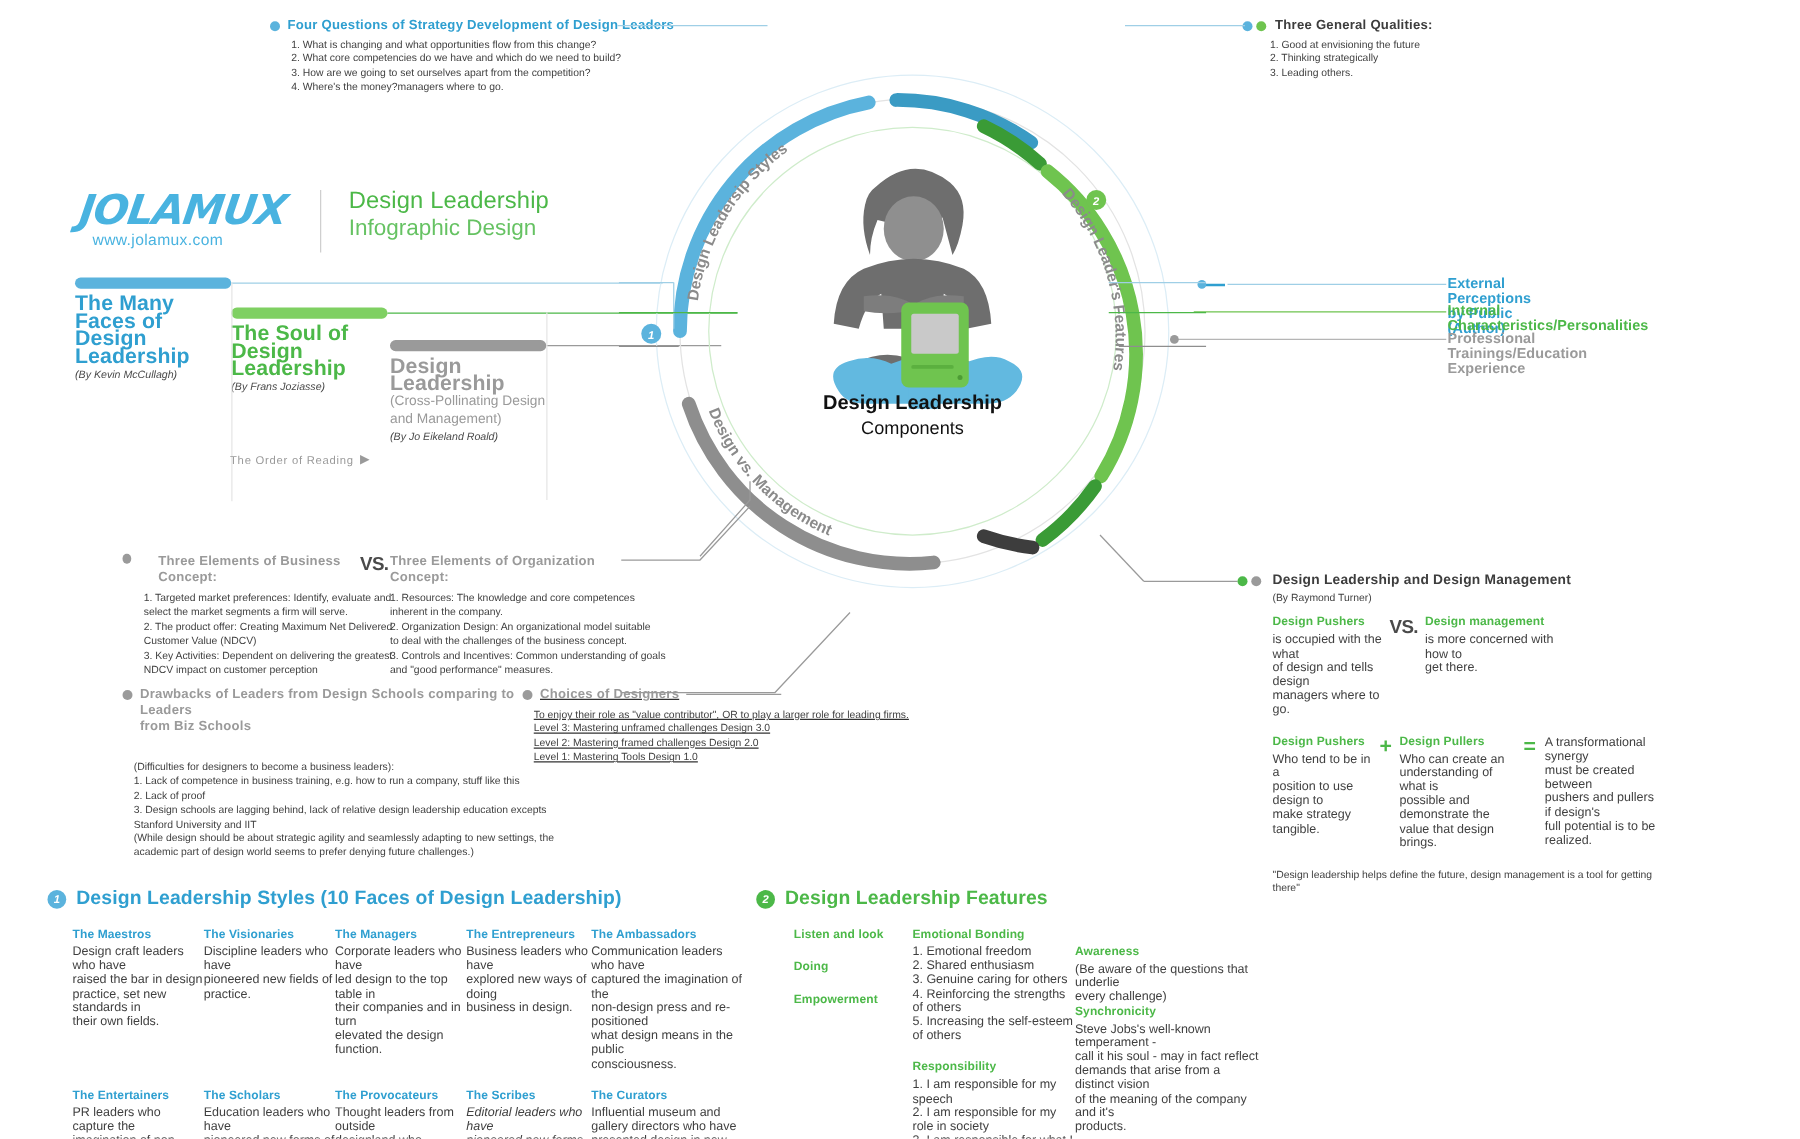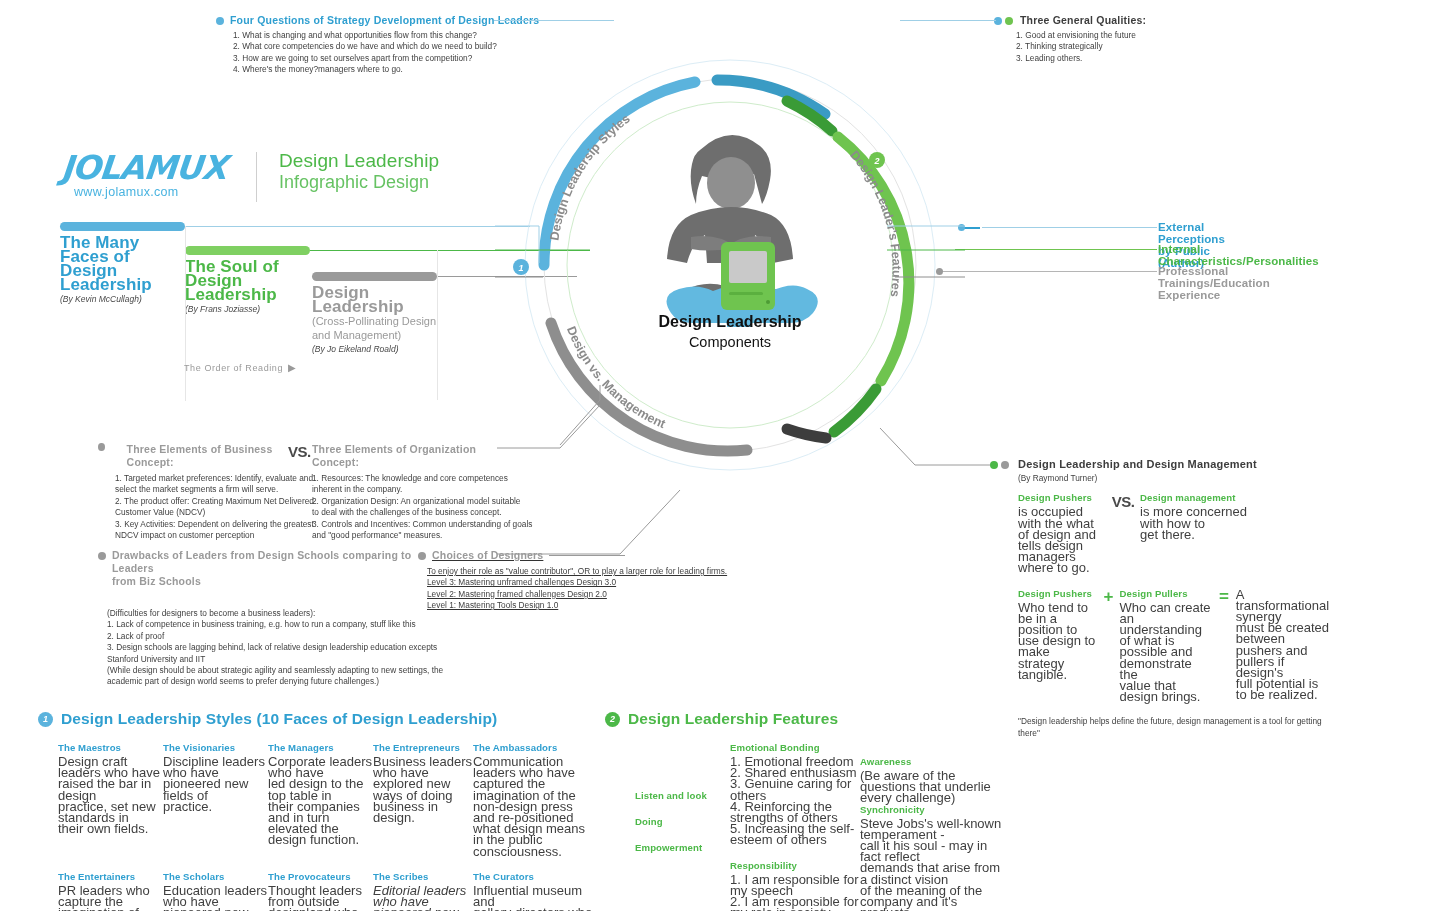--- a/index.html
+++ b/index.html
@@ -44,21 +44,21 @@
   .legend-dash{display:inline-block;width:20px;height:2px;vertical-align:middle;margin-right:8px;}
 
   
   .sect-badge{
     width:15px;height:15px;border-radius:50%;display:inline-flex;
     align-items:center;justify-content:center;color:#fff;font-size:9px;
     font-style:italic;font-weight:bold;
   }
   .sect-head{font-size:15.5px;font-weight:bold;letter-spacing:.1px;}
   .card-h{font-size:9.6px;font-weight:bold;line-height:12px;letter-spacing:.1px;}
-  .card-b{font-size:13px;line-height:11.2px;color:#3f3f3f;margin-top:2px;}
+  .card-b{font-size:10px;line-height:11.2px;color:#3f3f3f;margin-top:2px;}
 
   
   .vs{font-size:15px;font-weight:bold;color:#4a4a4a;letter-spacing:-.5px;}
   .opglyph{font-size:17px;font-weight:bold;color:#4cb848;line-height:1;}
 
   
   .hline{height:1px;}
   .vline{width:1px;}
   .order-read{font-size:9px;color:#9a9a9a;letter-spacing:.6px;}
 </style>
@@ -427,21 +427,21 @@
 </div>
 
 <div class="abs" style="left:605px;top:710px;width:480px;">
   <div style="display:flex;align-items:center;gap:8px;">
     <span class="sect-badge" style="background:#4cb848;">2</span>
     <span class="sect-head c-green">Design Leadership Features</span>
   </div>
   <div style="display:flex;margin-top:14px;margin-left:30px;">
 
     <div style="width:95px;">
-      <div class="card-h c-green" style="margin-bottom:14px;margin-top:48px;">Listen and look</div>
+      <div class="card-h c-green" style="margin-bottom:14px;">Listen and look</div>
       <div class="card-h c-green" style="margin-bottom:14px;">Doing</div>
       <div class="card-h c-green">Empowerment</div>
     </div>
 
     <div style="width:130px;">
       <div>
         <div class="card-h c-green">Emotional Bonding</div>
         <div class="card-b" style="white-space:pre-line;">1. Emotional freedom
 2. Shared enthusiasm
 3. Genuine caring for others

